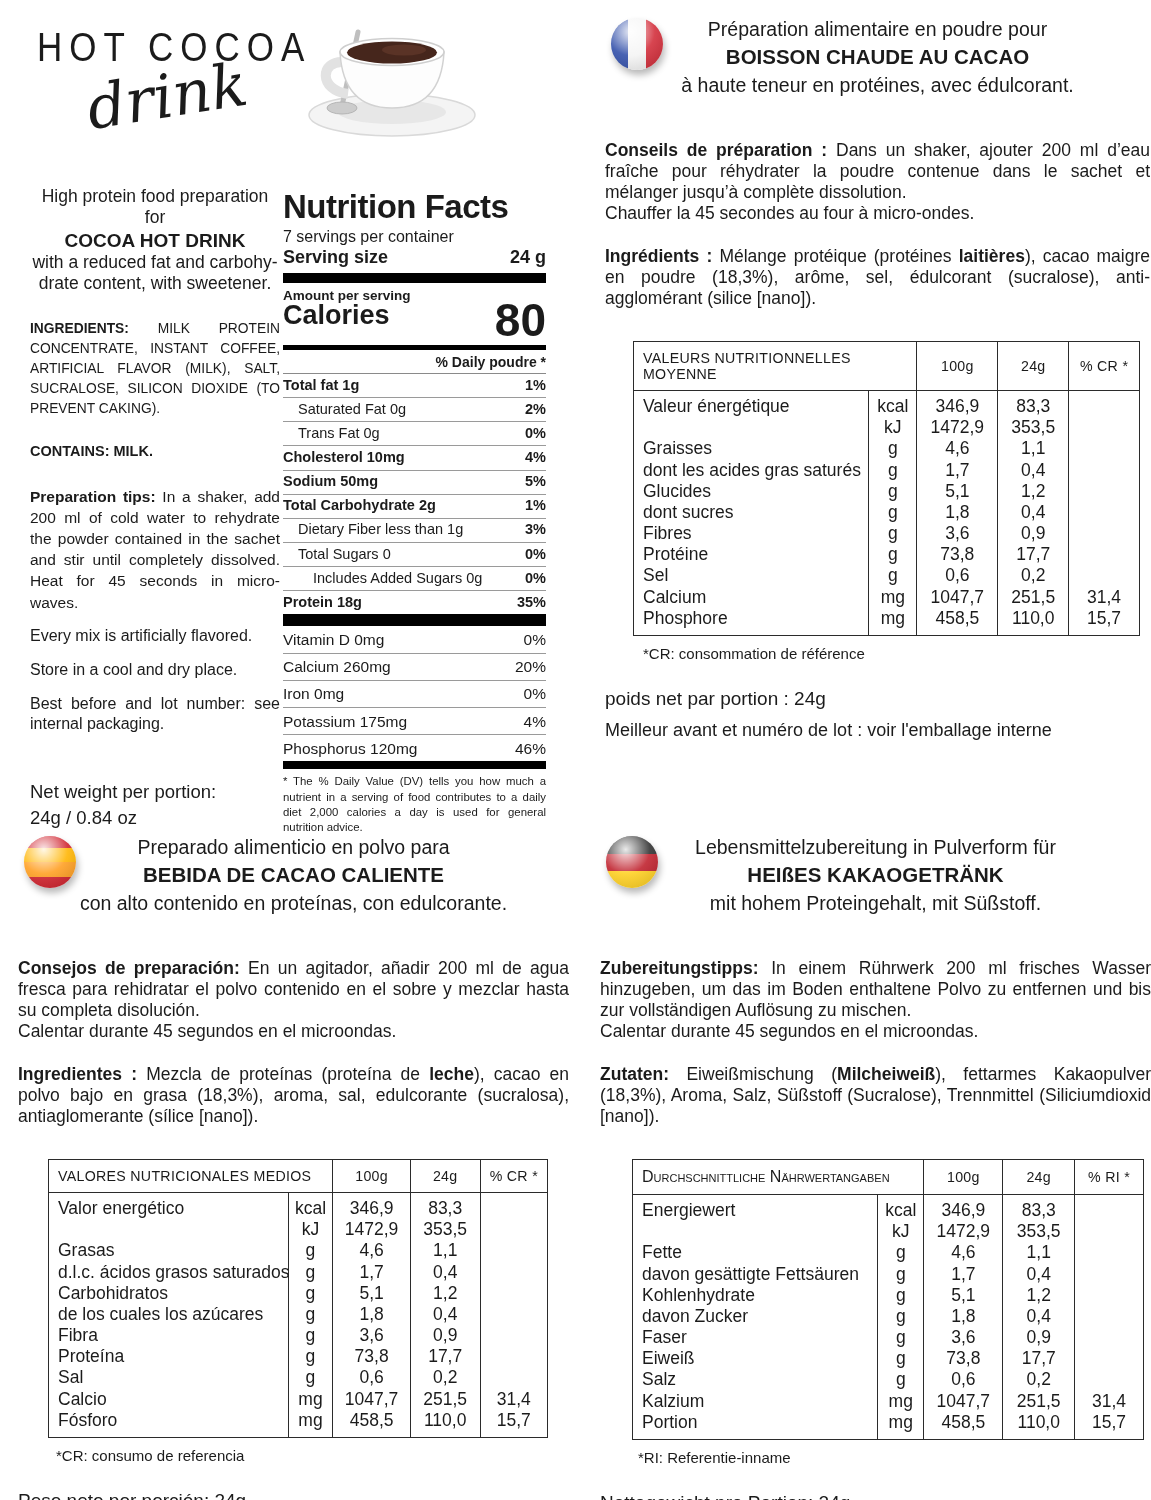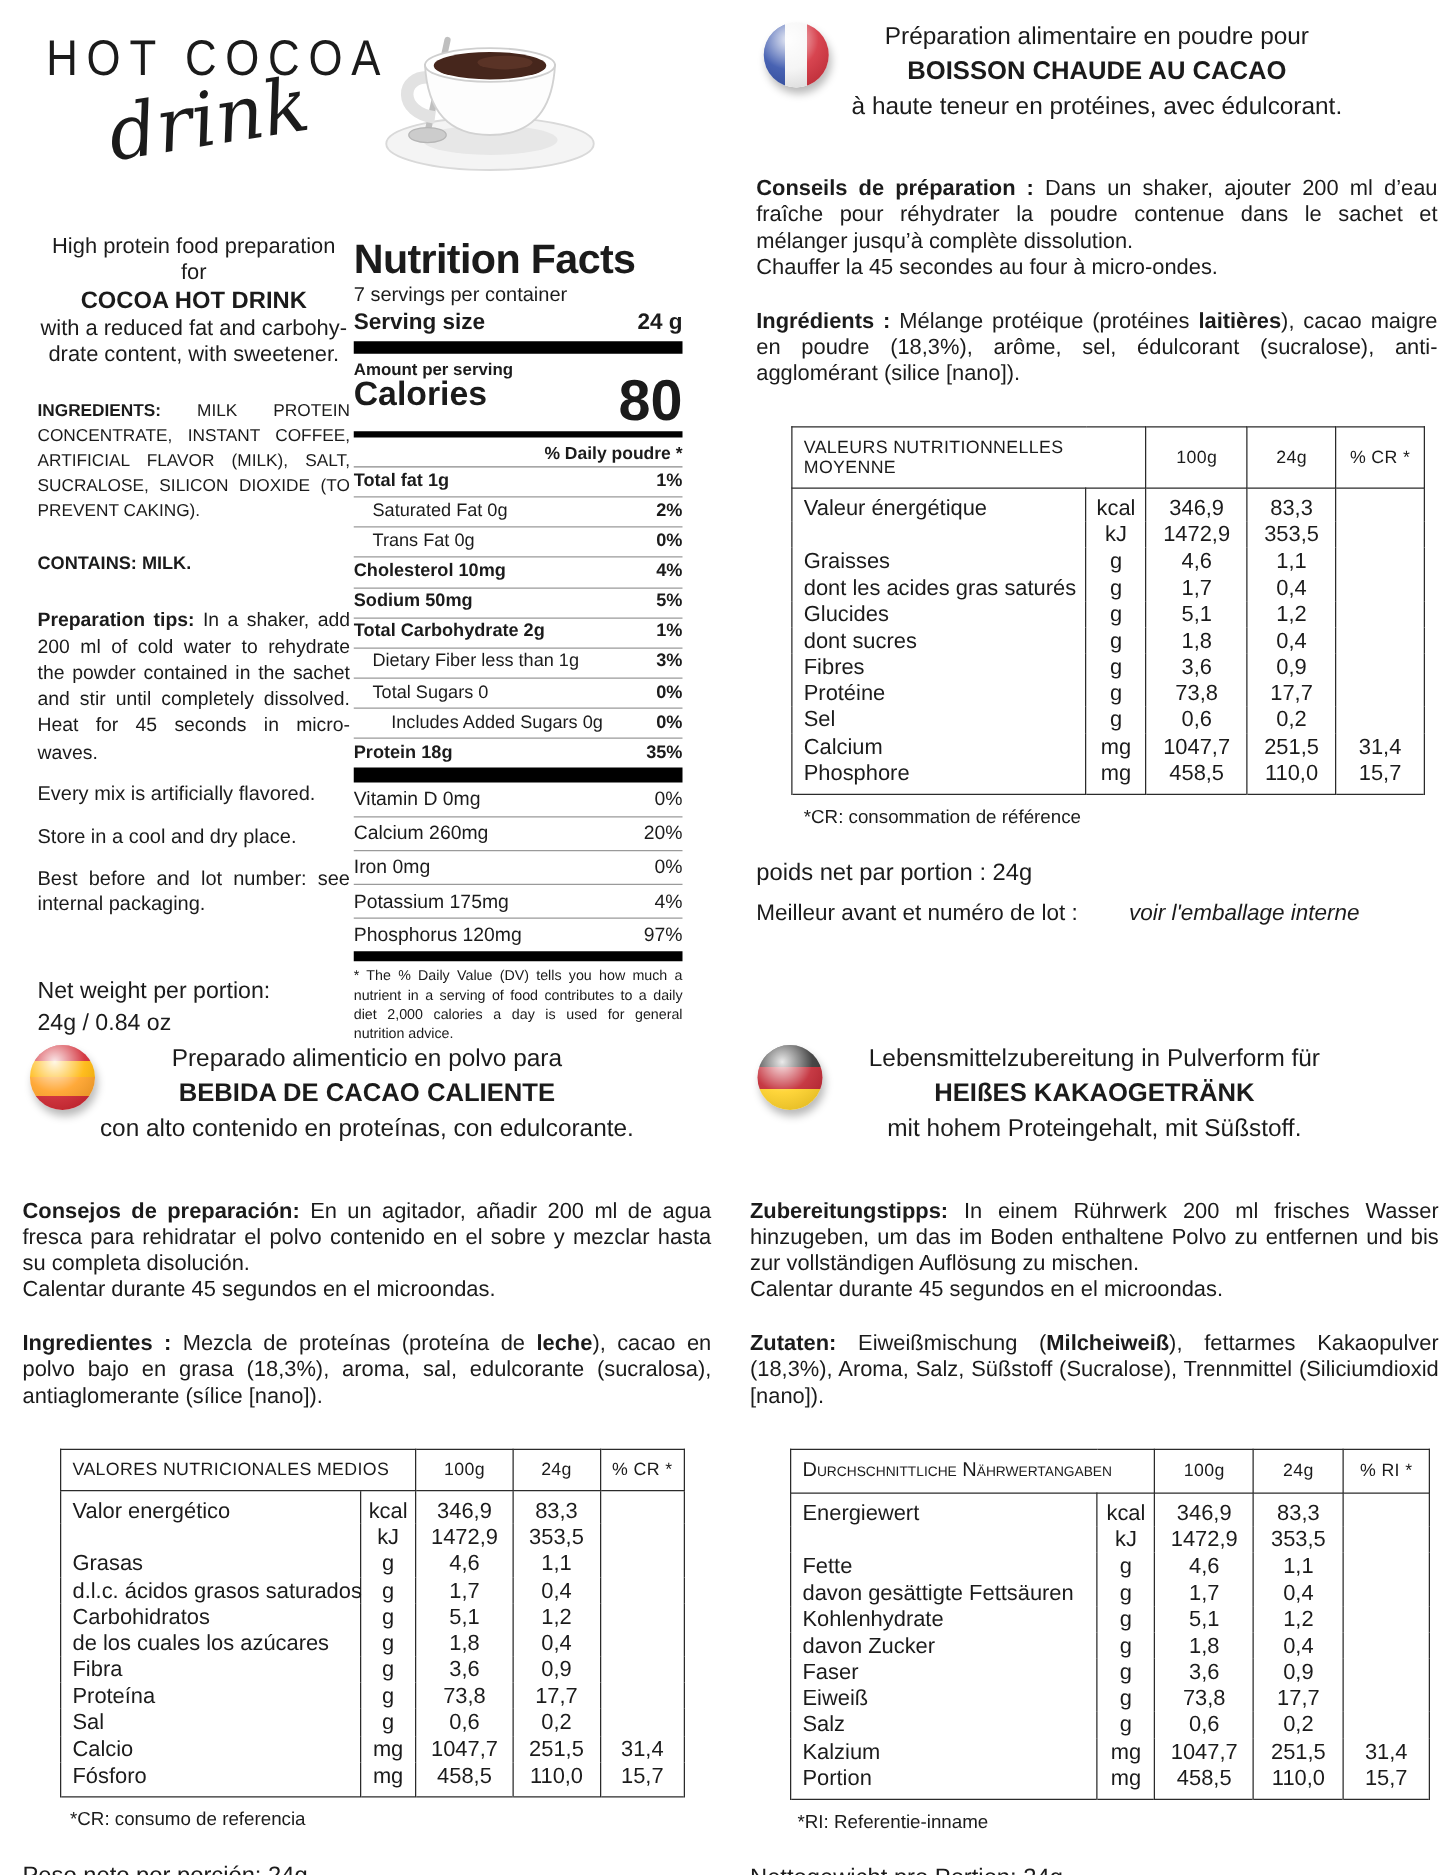--- a/index.html
+++ b/index.html
@@ -84,21 +84,21 @@
   .lt-sc th.lt-name{font-variant:small-caps;font-size:16px;letter-spacing:0;}
   .lt td{font-size:17.5px;line-height:1.21;padding:0 3px;
          border-left:1.7px solid #2b2b2b;border-right:1.7px solid #2b2b2b;}
   .lt td.lt-label{padding-left:9px;white-space:nowrap;}
   .lt td.lt-unit,.lt td.lt-v,.lt td.lt-cr{text-align:center;}
   .lt tbody tr:first-child td{padding-top:5px;}
   .lt tbody tr:last-child td{padding-bottom:6px;}
   .table-foot{font-size:15px;margin:9px 2px 0 38px;}
   .net-line{font-size:19px;margin-top:26px;}
   .lot-line{font-size:18px;line-height:1.25;margin-top:9px;}
-  .it{font-style:italic;margin-left:36px;}
+  .it{}
 </style>
 </head>
 <body>
 
 <div class="page">
 
   <div class="brand">
     <div class="brand-top">HOT COCOA</div>
     <div class="brand-script">drink</div>
   </div>
@@ -210,21 +210,21 @@
         <div class="nf-row">
           <span class="nf-l">Iron 0mg</span>
           <span class="nf-v">0%</span>
         </div>
         <div class="nf-row">
           <span class="nf-l">Potassium 175mg</span>
           <span class="nf-v">4%</span>
         </div>
         <div class="nf-row">
           <span class="nf-l">Phosphorus 120mg</span>
-          <span class="nf-v">97%</span>
+          <span class="nf-v">46%</span>
         </div>
       </div>
     <div class="nf-bar4"></div>
     <div class="nf-foot">* The % Daily Value (DV) tells you how much a nutrient in a serving of food contributes to a daily diet 2,000 calories a day is used for general nutrition advice.</div>
   </div>
 
   <div class="sec sec-fr">
     <div class="sec-header">
       <div class="flag flag-fr">
           <div class="gloss"></div>

